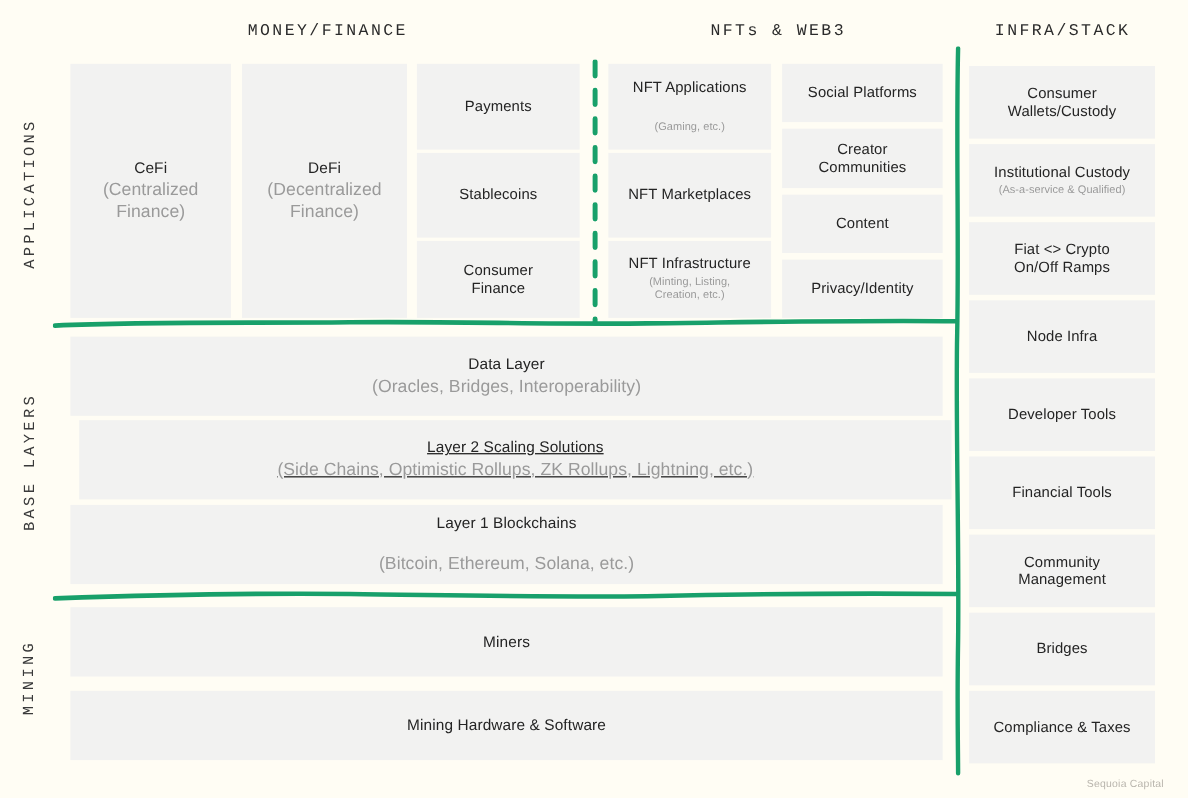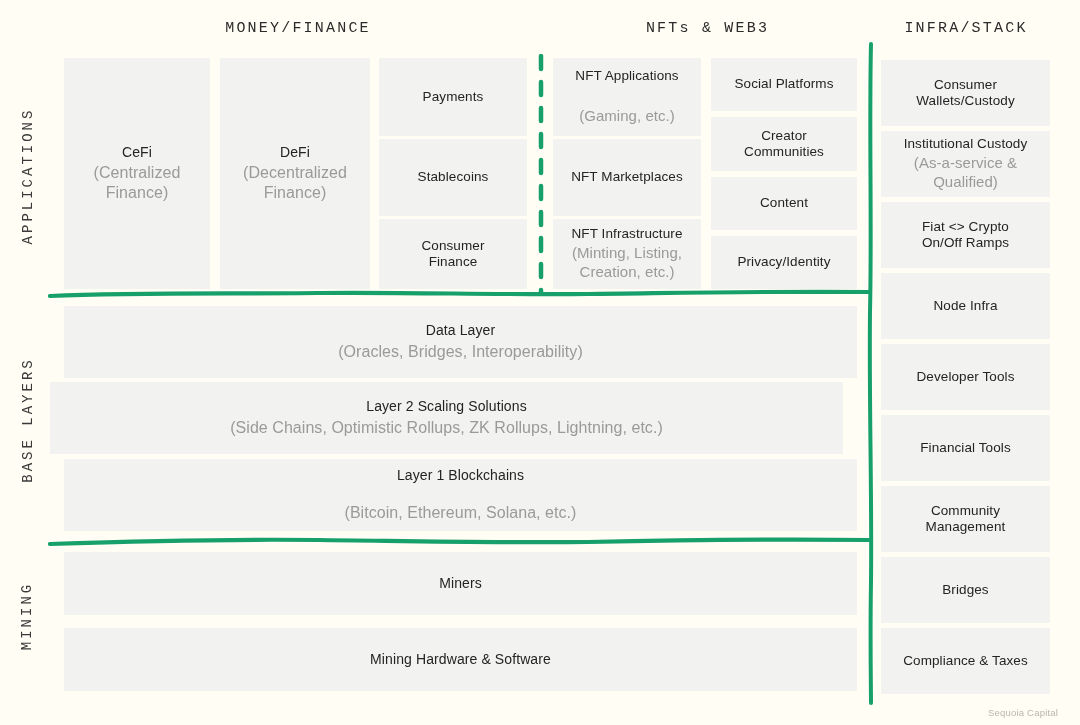--- a/index.html
+++ b/index.html
@@ -56,21 +56,21 @@
     box-sizing: border-box;
     padding: 2px 6px;
   }
   .block .b-title {
     font-size: 13.5px;
     color: #242424;
     line-height: 1.22;
     letter-spacing: 0.1px;
   }
   .block .b-sub {
-    font-size: 15px;
+    font-size: 10px;
     color: #9a9a9a;
     line-height: 1.25;
     margin-top: 2px;
     letter-spacing: 0.05px;
   }
   .block.wide .b-title { font-size: 14px; }
   .block.wide .b-sub  { font-size: 16px; }
 
   
   .hrule, .vrule, .vdash {
@@ -150,21 +150,21 @@
   </div>
   <div class="block" style="left:711px; top:236px; width:146px; height:53px;">
     <span class="b-title">Privacy/Identity</span>
 
   </div>
 
   <div class="block wide" style="left:64px; top:306px; width:793px; height:72px;">
     <span class="b-title">Data Layer</span>
     <span class="b-sub">(Oracles, Bridges, Interoperability)</span>
   </div>
-  <div class="block wide" style="left:50px; top:382px; width:793px; height:72px;">
+  <div class="block wide" style="left:72px; top:382px; width:793px; height:72px;text-decoration:underline;">
     <span class="b-title">Layer 2 Scaling Solutions</span>
     <span class="b-sub">(Side Chains, Optimistic Rollups, ZK Rollups, Lightning, etc.)</span>
   </div>
   <div class="block wide" style="left:64px; top:459px; width:793px; height:72px;gap:16px;">
     <span class="b-title">Layer 1 Blockchains</span>
     <span class="b-sub">(Bitcoin, Ethereum, Solana, etc.)</span>
   </div>
 
   <div class="block wide" style="left:64px; top:552px; width:793px; height:63px;">
     <span class="b-title">Miners</span>

